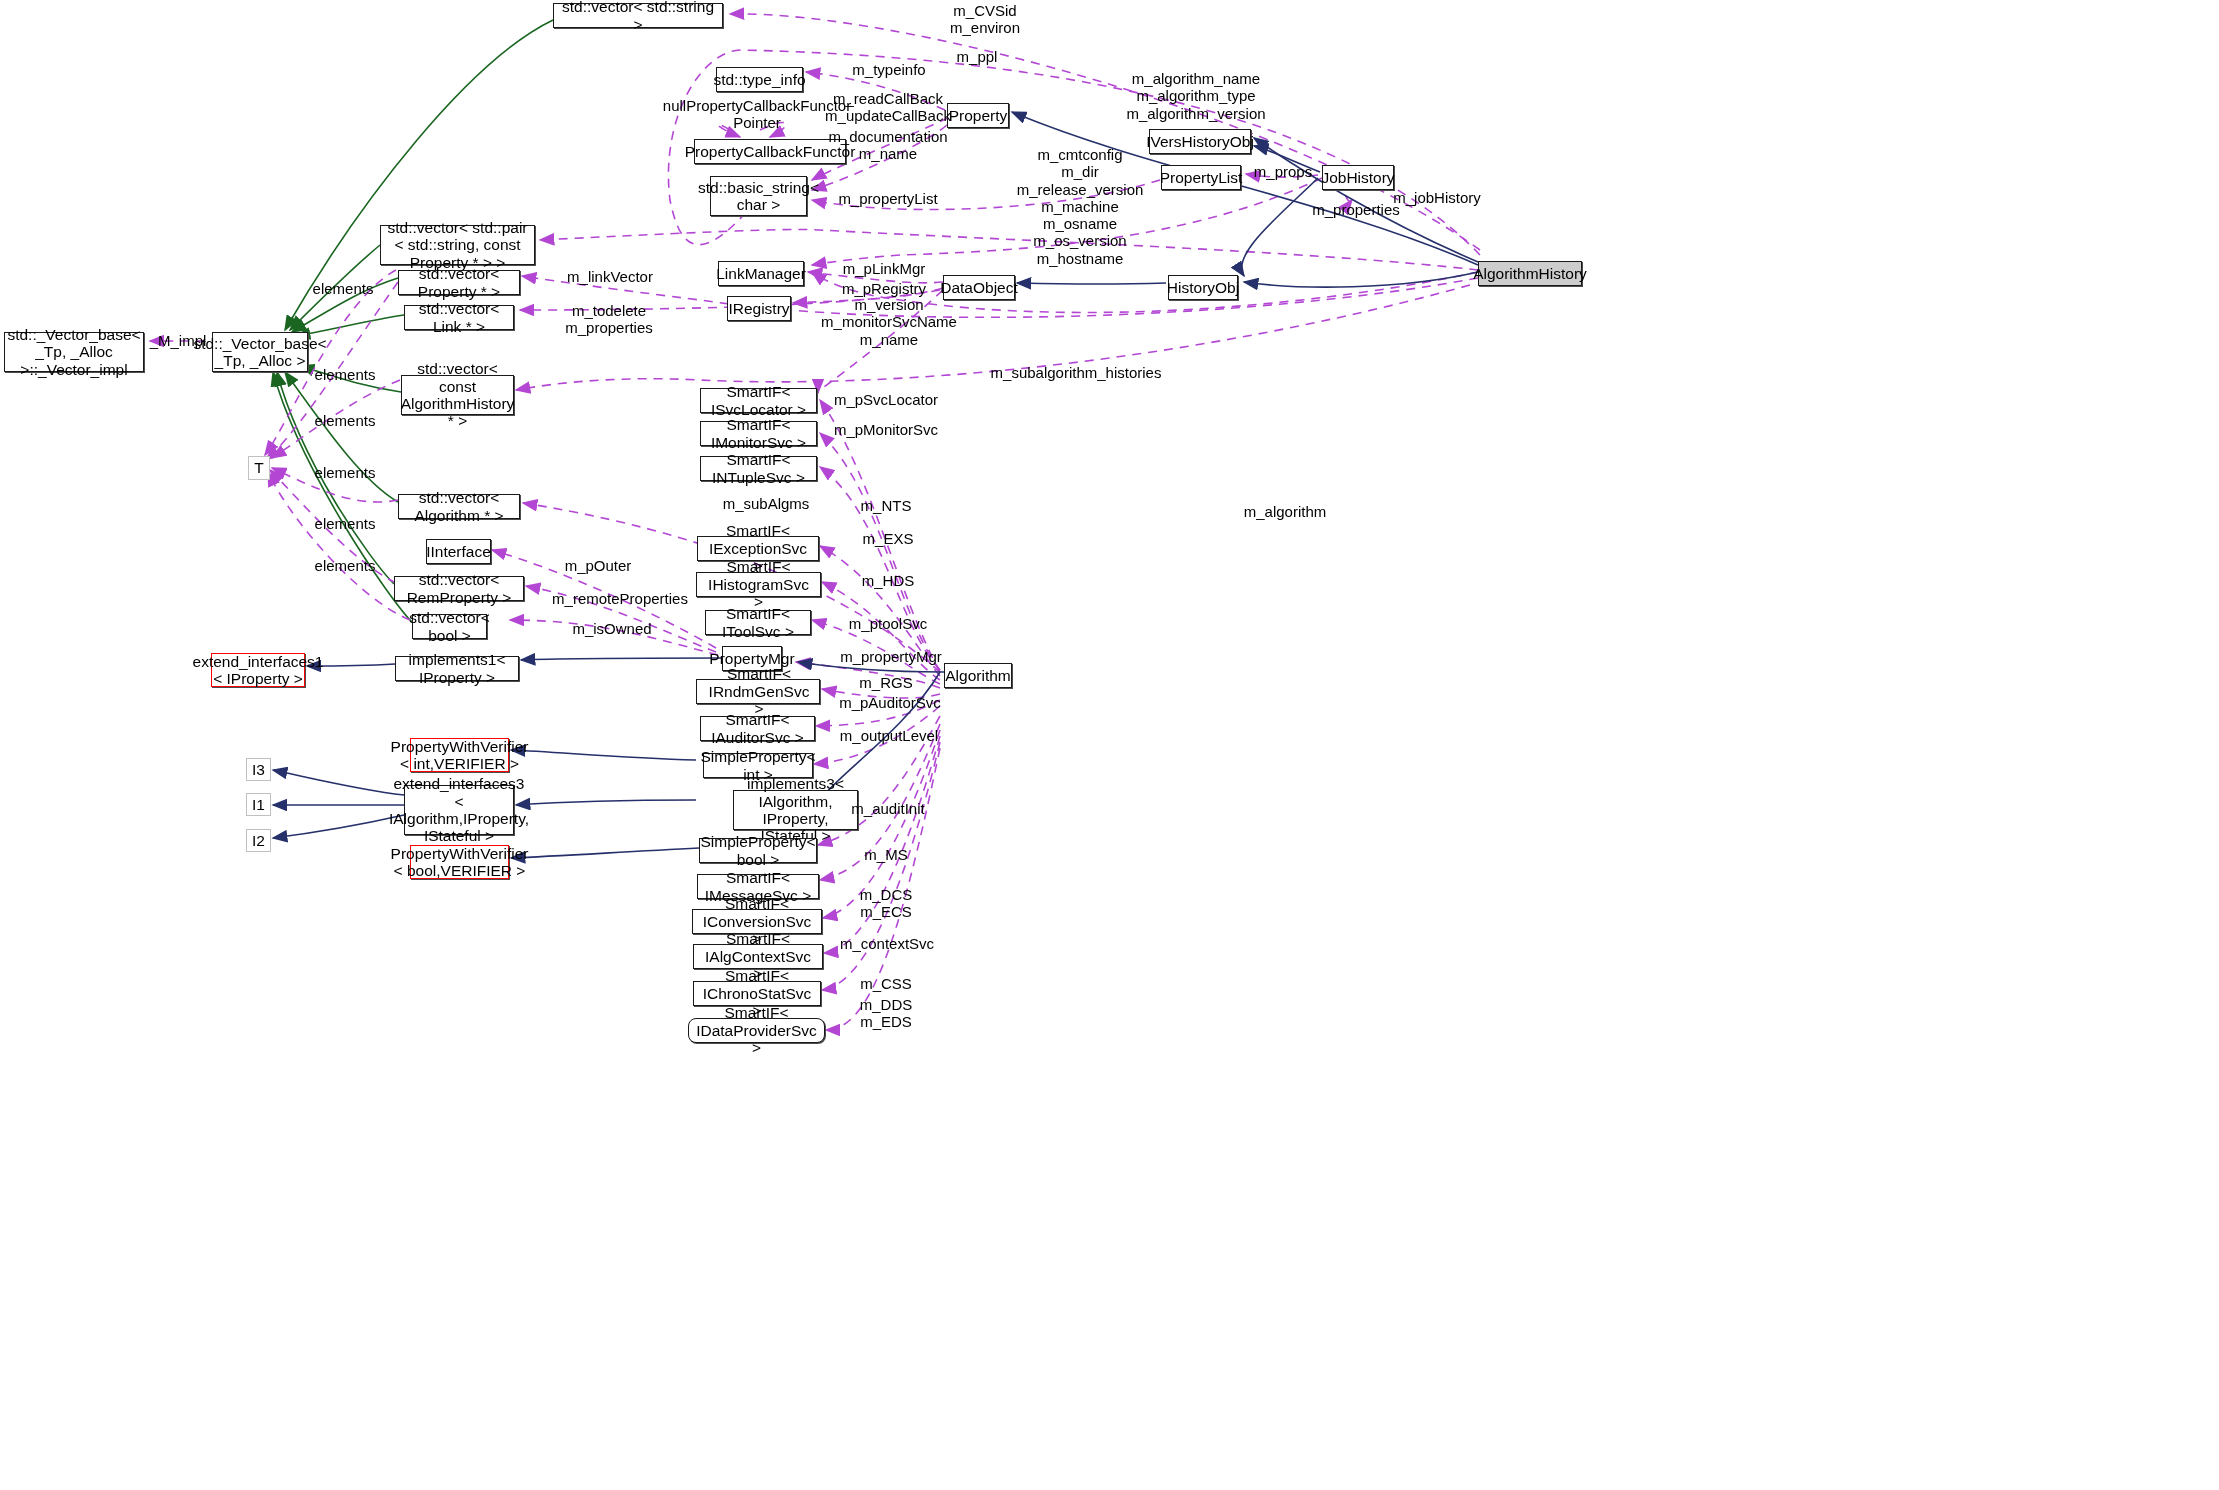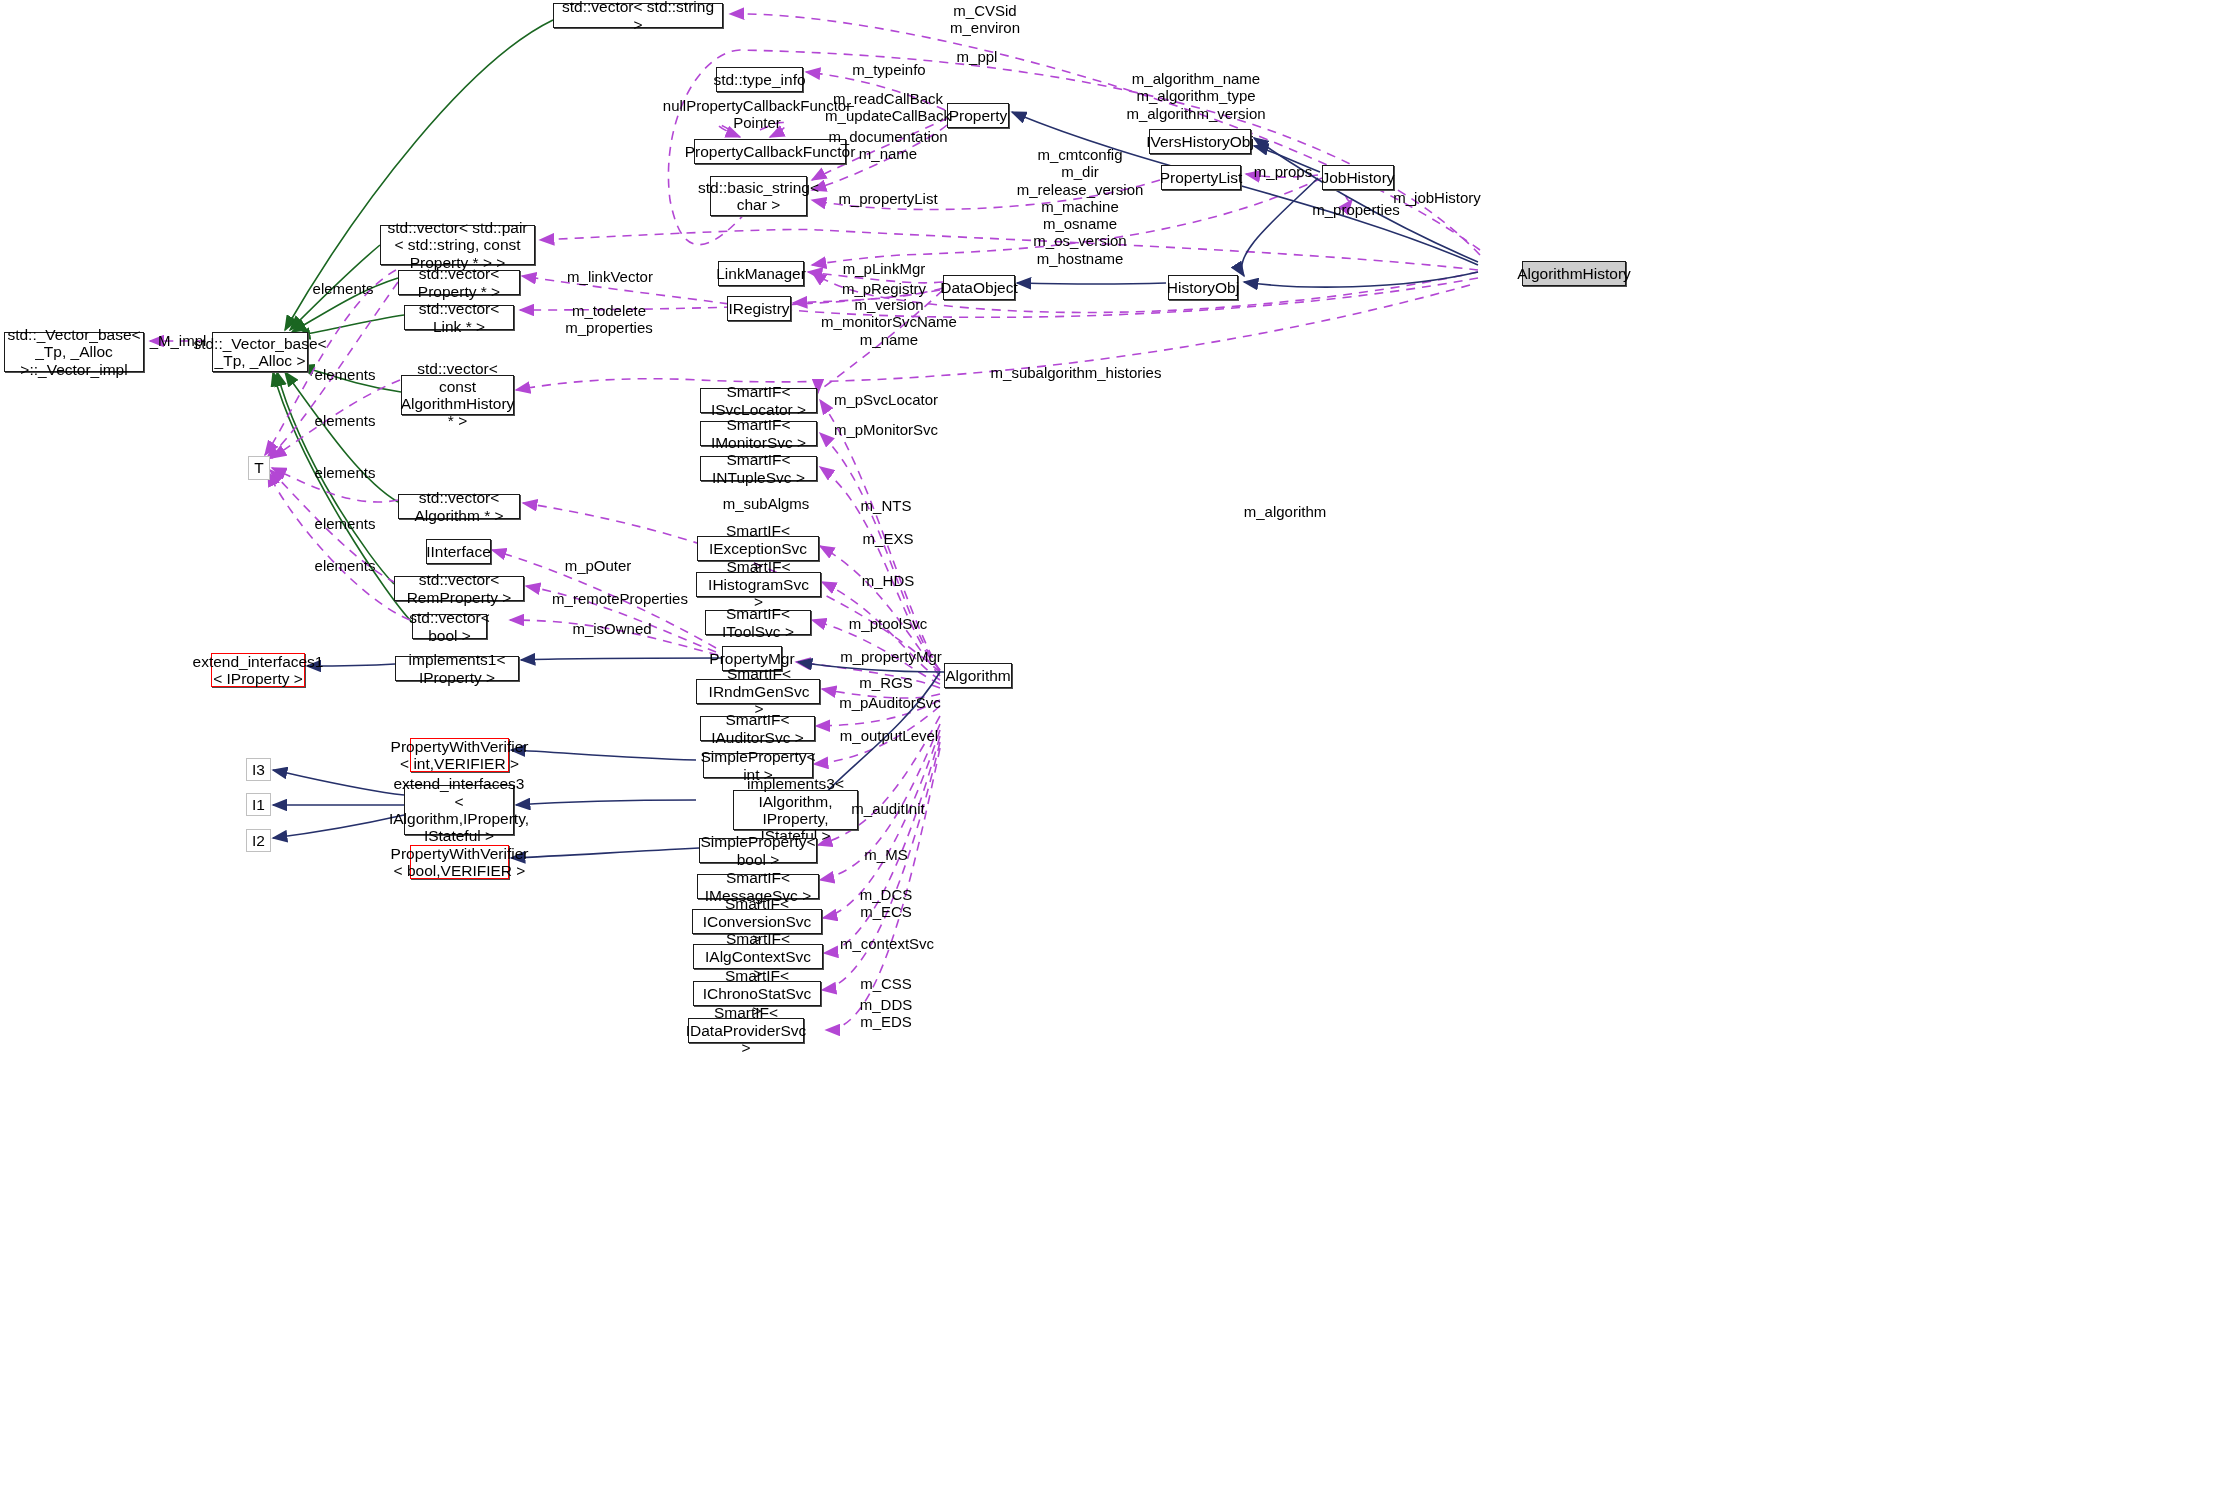--- a/index.html
+++ b/index.html
@@ -120,21 +120,21 @@
       <div class="node" style="left: 716px; top: 67px; width: 87px; height: 25px;">std::type_info</div>
       <div class="node" style="left: 947px; top: 103px; width: 62px; height: 25px;">Property</div>
       <div class="node" style="left: 1149px; top: 129px; width: 102px; height: 25px;">IVersHistoryObj</div>
       <div class="node" style="left: 694px; top: 139px; width: 152px; height: 25px;">PropertyCallbackFunctor</div>
       <div class="node" style="left: 1161px; top: 165px; width: 80px; height: 25px;">PropertyList</div>
       <div class="node" style="left: 1322px; top: 165px; width: 72px; height: 25px;">JobHistory</div>
       <div class="node" style="left: 710px; top: 176px; width: 97px; height: 40px;">std::basic_string&lt;
 char &gt;</div>
       <div class="node" style="left: 380px; top: 225px; width: 155px; height: 40px;">std::vector&lt; std::pair
 &lt; std::string, const Property * &gt; &gt;</div>
-      <div class="node highlight" style="left: 1478px; top: 261px; width: 104px; height: 25px; margin-left: 44px;">AlgorithmHistory</div>
+      <div class="node highlight" style="left: 1478px; top: 261px; width: 104px; height: 25px;">AlgorithmHistory</div>
       <div class="node" style="left: 718px; top: 261px; width: 86px; height: 25px;">LinkManager</div>
       <div class="node" style="left: 398px; top: 270px; width: 122px; height: 25px;">std::vector&lt; Property * &gt;</div>
       <div class="node" style="left: 943px; top: 275px; width: 72px; height: 25px;">DataObject</div>
       <div class="node" style="left: 1168px; top: 275px; width: 70px; height: 25px;">HistoryObj</div>
       <div class="node" style="left: 727px; top: 296px; width: 64px; height: 25px;">IRegistry</div>
       <div class="node" style="left: 404px; top: 305px; width: 110px; height: 25px;">std::vector&lt; Link * &gt;</div>
       <div class="node" style="left: 4px; top: 332px; width: 140px; height: 40px;">std::_Vector_base&lt;
 _Tp, _Alloc &gt;::_Vector_impl</div>
       <div class="node thick" style="left: 212px; top: 332px; width: 96px; height: 40px;">std::_Vector_base&lt;
 _Tp, _Alloc &gt;</div>
@@ -169,21 +169,21 @@
       <div class="node" style="left: 696px; top: 790px; width: 125px; height: 40px; margin-left: 37px;">implements3&lt; IAlgorithm,
 IProperty, IStateful &gt;</div>
       <div class="node grayborder" style="left: 246px; top: 829px; width: 25px; height: 23px;">I2</div>
       <div class="node redborder" style="left: 410px; top: 845px; width: 99px; height: 34px;">PropertyWithVerifier
 &lt; bool,VERIFIER &gt;</div>
       <div class="node" style="left: 699px; top: 838px; width: 118px; height: 25px;">SimpleProperty&lt; bool &gt;</div>
       <div class="node" style="left: 697px; top: 874px; width: 122px; height: 25px;">SmartIF&lt; IMessageSvc &gt;</div>
       <div class="node" style="left: 692px; top: 909px; width: 130px; height: 25px;">SmartIF&lt; IConversionSvc &gt;</div>
       <div class="node" style="left: 693px; top: 944px; width: 130px; height: 25px;">SmartIF&lt; IAlgContextSvc &gt;</div>
       <div class="node" style="left: 693px; top: 981px; width: 128px; height: 25px;">SmartIF&lt; IChronoStatSvc &gt;</div>
-      <div class="node" style="left: 688px; top: 1018px; width: 116px; height: 25px;">SmartIF&lt; IDataProviderSvc &gt;</div>
+      <div class="node" style="left: 688px; top: 1018px; width: 137px; height: 25px; border-radius: 8px;">SmartIF&lt; IDataProviderSvc &gt;</div>
     </div>
   <div id="labels-layer">
       <div class="elabel" style="left: 985px; top: 19px;">m_CVSid
 m_environ</div>
       <div class="elabel" style="left: 977px; top: 57px;">m_ppl</div>
       <div class="elabel" style="left: 889px; top: 70px;">m_typeinfo</div>
       <div class="elabel" style="left: 1196px; top: 96px;">m_algorithm_name
 m_algorithm_type
 m_algorithm_version</div>
       <div class="elabel" style="left: 888px; top: 107px;">m_readCallBack

